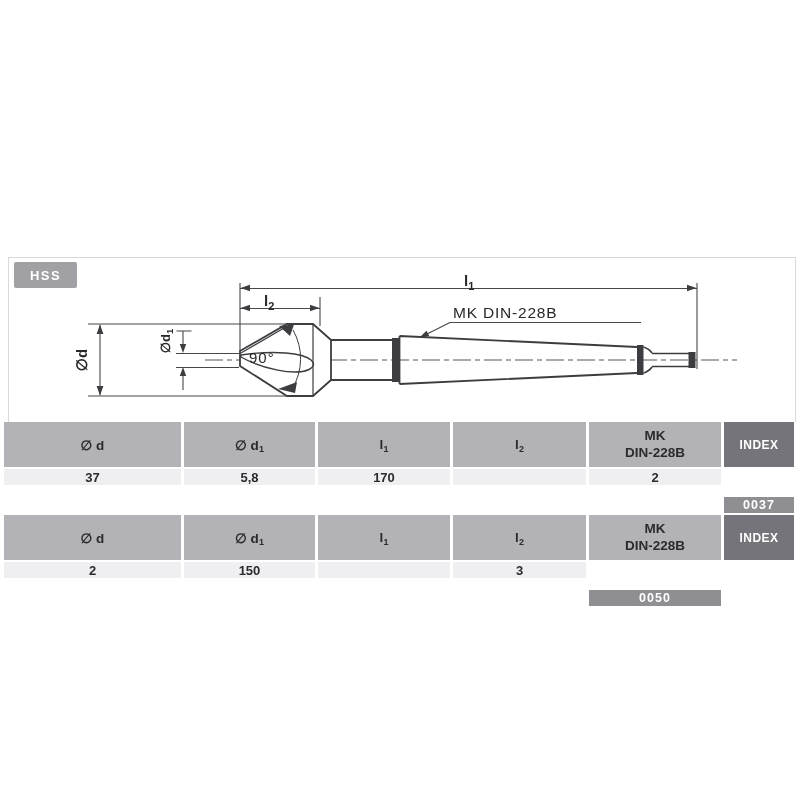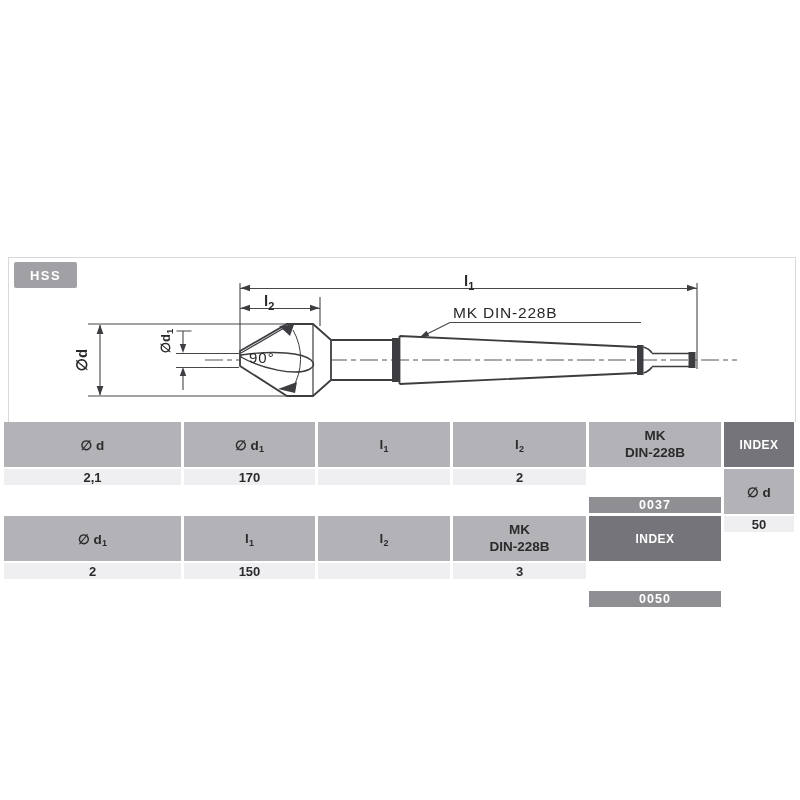--- a/index.html
+++ b/index.html
@@ -111,21 +111,22 @@
         <span class="sub">2</span>
       </div>
     <div class="th mk">
         <span>MK</span>
         <span>DIN-228B</span>
       </div>
     <div class="th idx">
         <span>INDEX</span>
       </div>
 
-    <div class="td">2,1</div>
+    <div class="td">37</div>
+    <div class="td">5,8</div>
     <div class="td">170</div>
     <div class="td"></div>
     <div class="td">2</div>
     <div class="td idx">0037</div>
 
     <div class="th">
         <span>∅ d</span>
         <span class="sub"></span>
       </div>
     <div class="th">
@@ -141,21 +142,20 @@
         <span class="sub">2</span>
       </div>
     <div class="th mk">
         <span>MK</span>
         <span>DIN-228B</span>
       </div>
     <div class="th idx">
         <span>INDEX</span>
       </div>
 
-    <div class="td">50</div>
     <div class="td">2</div>
     <div class="td">150</div>
     <div class="td"></div>
     <div class="td">3</div>
     <div class="td idx">0050</div>
 
   </div>
 </div>
 
 </body></html>

